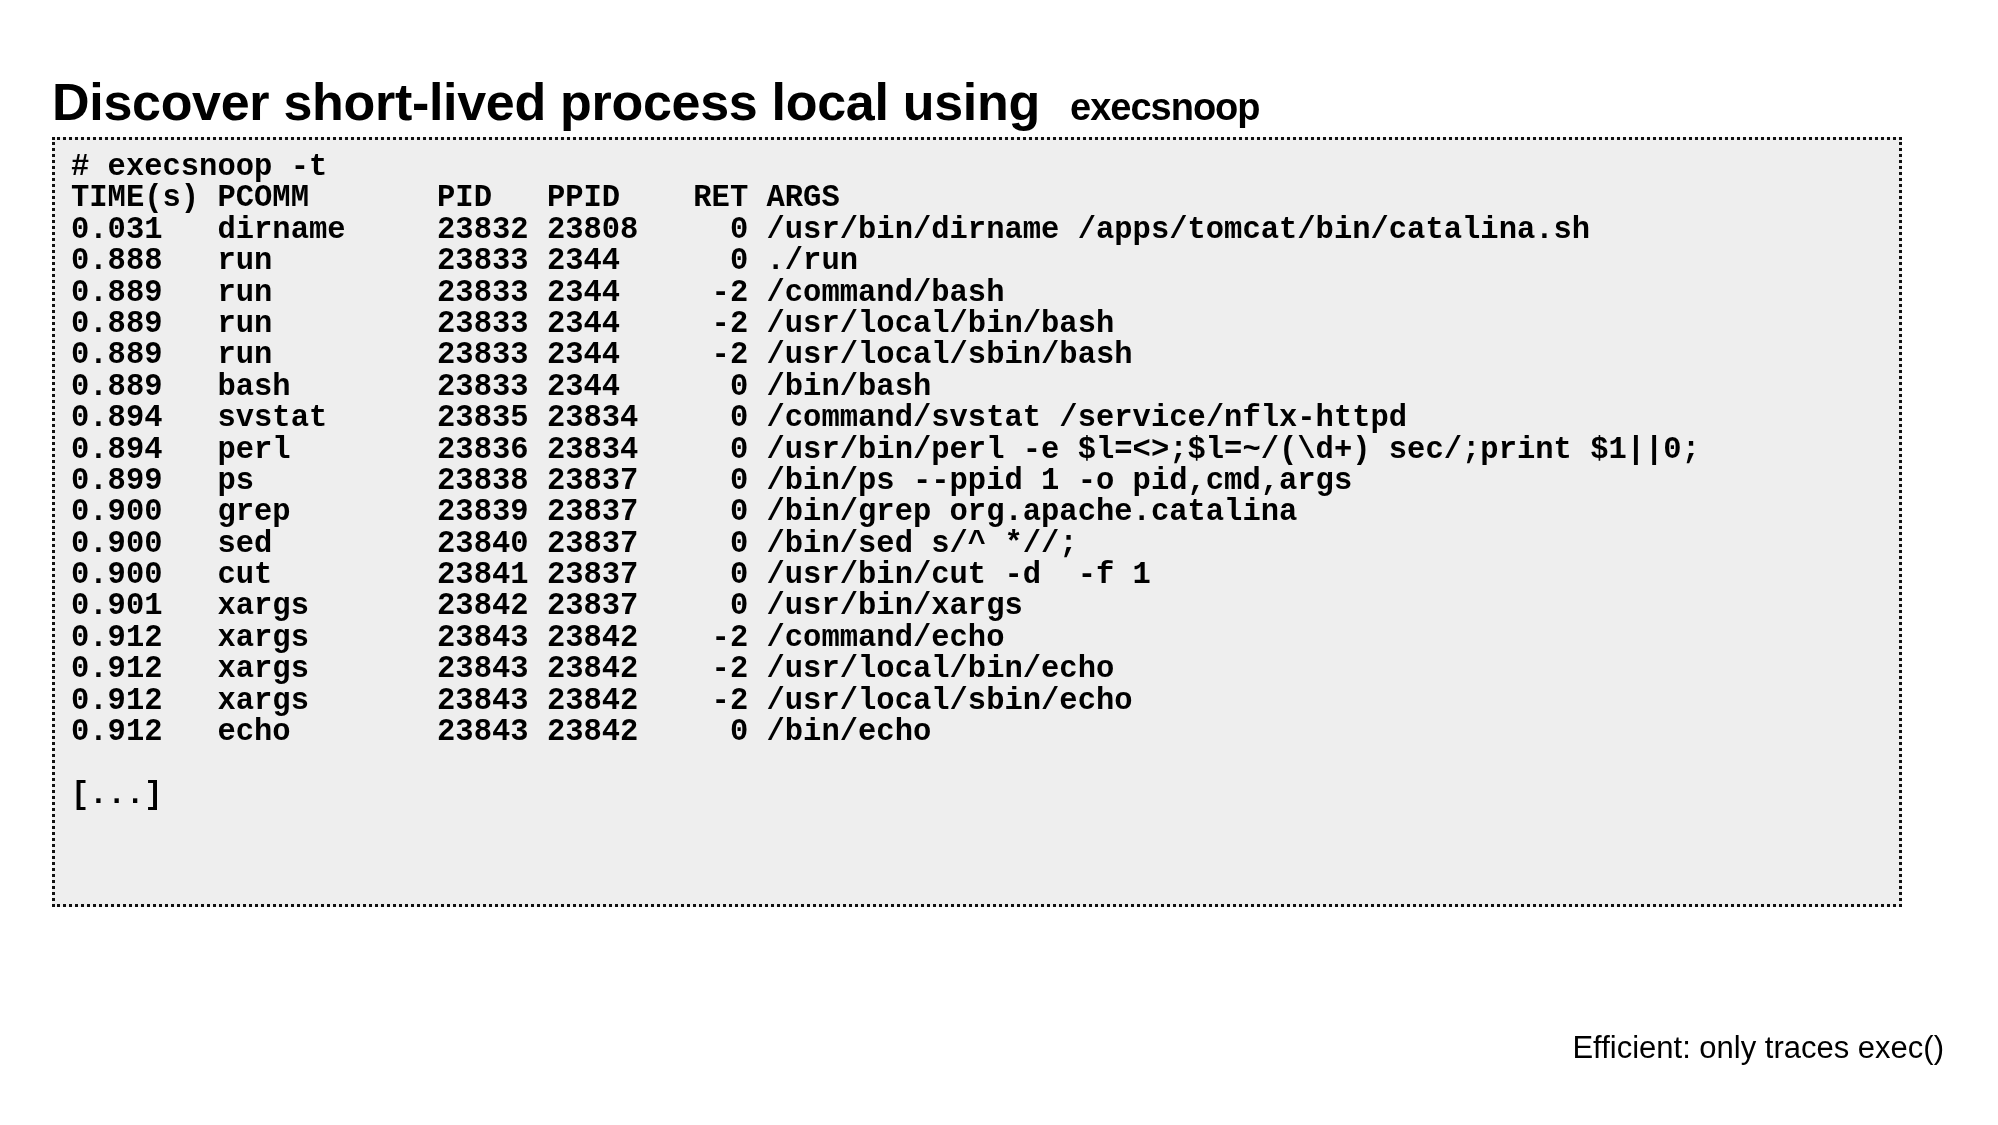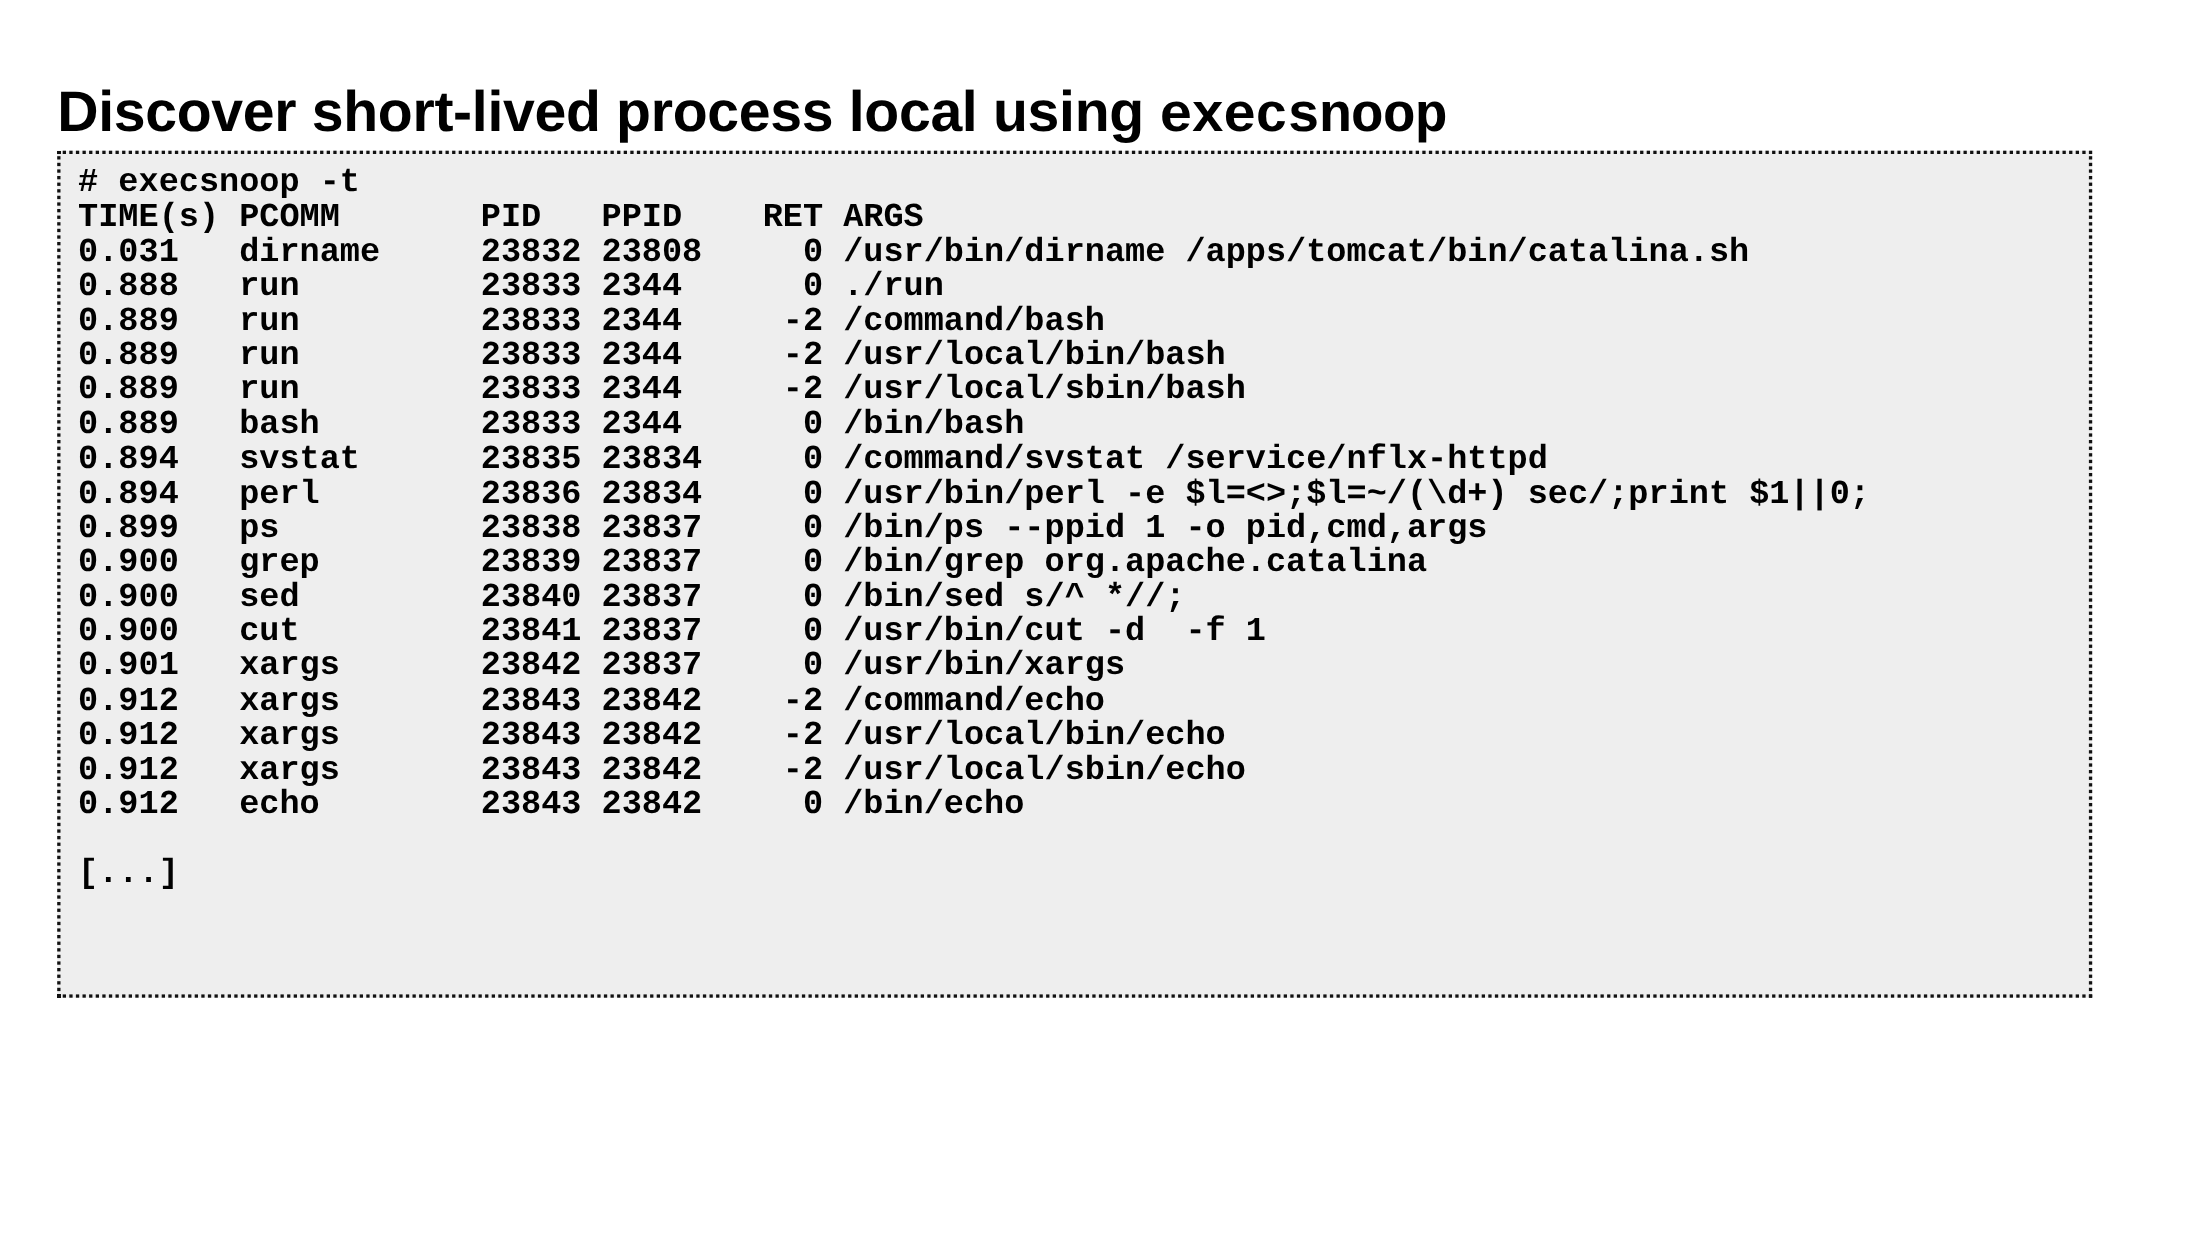--- a/index.html
+++ b/index.html
@@ -30,24 +30,25 @@
     top: 38px;
     width: 1880px;
     font-size: 52px;
     font-weight: bold;
     color: #000000;
     letter-spacing: -0.3px;
     white-space: nowrap;
     line-height: 1.15;
   }
   #slide-title .mono-word {
-    font-family: Liberation Mono, monospace;
+    font-family: Liberation Sans, sans-serif;
     font-weight: bold;
-    font-size: 50px;
+    font-size: 38px;
     letter-spacing: -1px;
+    margin-left: 16px;
   }
 
   
   #code-block {
     position: absolute;
     left: 52px;
     top: 137px;
     width: 1850px;
     height: 770px;
     box-sizing: border-box;
@@ -88,14 +89,15 @@
 <body>
 
 <div id="slide">
 
   <h1 id="slide-title"><span>Discover short-lived process local using </span><span class="mono-word">execsnoop</span></h1>
 
   <div id="code-block">
     <pre id="code-listing"><span class="code-line"># execsnoop -t</span><span class="code-line">TIME(s) PCOMM       PID   PPID    RET ARGS</span><span class="code-line">0.031   dirname     23832 23808     0 /usr/bin/dirname /apps/tomcat/bin/catalina.sh</span><span class="code-line">0.888   run         23833 2344      0 ./run</span><span class="code-line">0.889   run         23833 2344     -2 /command/bash</span><span class="code-line">0.889   run         23833 2344     -2 /usr/local/bin/bash</span><span class="code-line">0.889   run         23833 2344     -2 /usr/local/sbin/bash</span><span class="code-line">0.889   bash        23833 2344      0 /bin/bash</span><span class="code-line">0.894   svstat      23835 23834     0 /command/svstat /service/nflx-httpd</span><span class="code-line">0.894   perl        23836 23834     0 /usr/bin/perl -e $l=&lt;&gt;;$l=~/(\d+) sec/;print $1||0;</span><span class="code-line">0.899   ps          23838 23837     0 /bin/ps --ppid 1 -o pid,cmd,args</span><span class="code-line">0.900   grep        23839 23837     0 /bin/grep org.apache.catalina</span><span class="code-line">0.900   sed         23840 23837     0 /bin/sed s/^ *//;</span><span class="code-line">0.900   cut         23841 23837     0 /usr/bin/cut -d  -f 1</span><span class="code-line">0.901   xargs       23842 23837     0 /usr/bin/xargs</span><span class="code-line">0.912   xargs       23843 23842    -2 /command/echo</span><span class="code-line">0.912   xargs       23843 23842    -2 /usr/local/bin/echo</span><span class="code-line">0.912   xargs       23843 23842    -2 /usr/local/sbin/echo</span><span class="code-line">0.912   echo        23843 23842     0 /bin/echo</span><span class="code-line"></span><span class="code-line">[...]</span></pre>
   </div>
 
+  <div id="footer-note">Efficient: only traces exec()</div>
 
 </div>
 
 </body></html>

